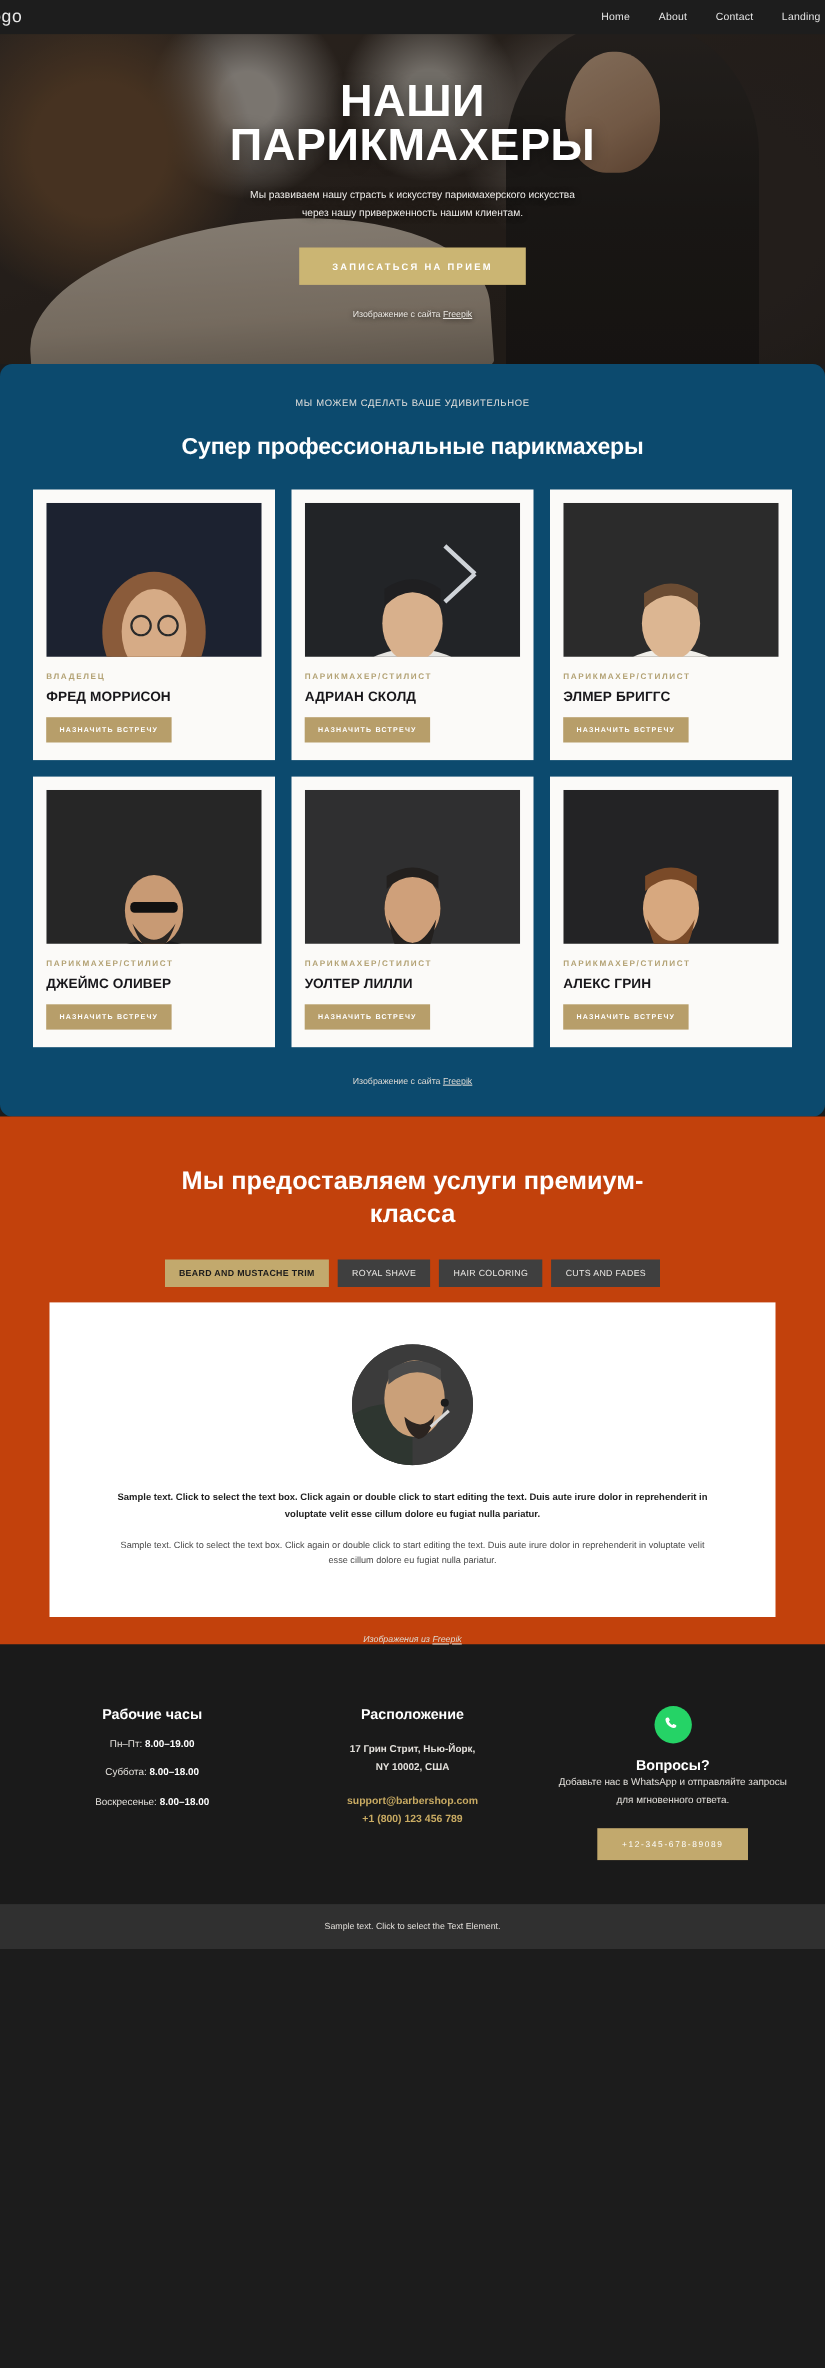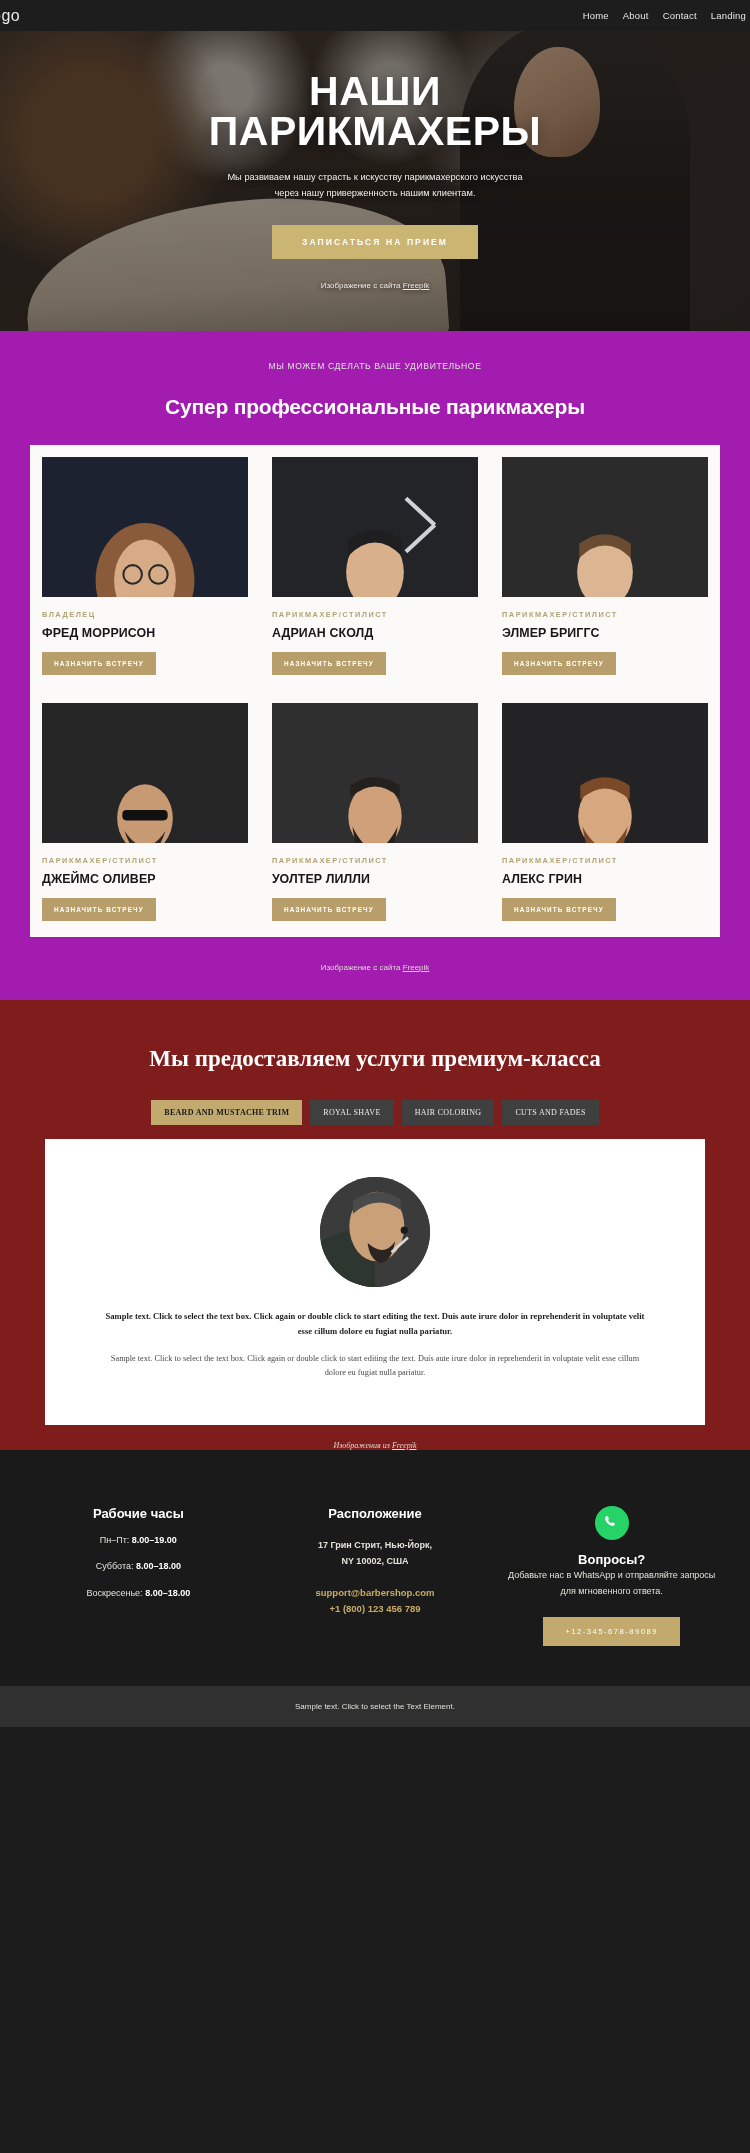--- a/index.html
+++ b/index.html
@@ -15,21 +15,21 @@
   
   .topbar {
     height:31px; background:#1d1d1d;
     display:flex; align-items:center; justify-content:space-between;
     padding:0 12px 0 0; position:relative; z-index:5;
   }
   .logo {
     font-size:16px; color:#e8e8e8; letter-spacing:.5px;
     margin-left:-8px; font-weight:400;
   }
-  .nav { display:flex; gap:14px; align-items:flex-end; margin-right:-8px;}
+  .nav { display:flex; gap:26px; align-items:flex-end; margin-right:-8px;}
   .nav a { color:#e6e6e6; font-size:9.5px; text-decoration:none; letter-spacing:.2px;}
 
   
   .hero {
     position:relative; height:300px; overflow:hidden;
     display:flex; flex-direction:column; align-items:center; justify-content:center;
   }
   .hero-bg { position:absolute; inset:0; }
   .hero-bg .base {
     position:absolute; inset:0;
@@ -74,32 +74,32 @@
     padding:12px 30px; font-size:8.5px; font-weight:700;
     letter-spacing:2.1px; text-transform:uppercase; cursor:pointer;
     font-family:inherit;
   }
   .hero-credit {
     margin-top:22px; font-size:8px; color:#e9e6e1; text-shadow:0 1px 5px rgba(0,0,0,.7);
   }
   .hero-credit a { color:#e9e6e1; }
 
   
-  .team { background:#a21caf; padding:30px 0 28px; }
+  .team { background:#0c4a6e; padding:30px 0 28px;border-radius:11px; }
   .eyebrow {
     text-align:center; font-size:8.6px; letter-spacing:.6px;
     color:#e2e0dd; text-transform:uppercase;
   }
   .section-title {
     text-align:center; margin-top:24px; font-size:21px; font-weight:700;
     color:#ffffff; letter-spacing:-.2px;
   }
   .grid {
     margin:26px auto 0; width:690px;
-    display:grid; grid-template-columns:repeat(3,1fr); 
+    display:grid; grid-template-columns:repeat(3,1fr); gap:15px;
   }
   .card { background:#fbfaf8; padding:12px 12px 16px; }
   .card-photo { width:100%; height:140px; overflow:hidden; position:relative; }
   .ph { position:absolute; inset:0; }
   .card-role {
     margin-top:13px; font-size:7.4px; letter-spacing:1.5px;
     color:#b3a274; font-weight:700; text-transform:uppercase;
   }
   .card-name {
     margin-top:7px; font-size:12.4px; font-weight:700; color:#17161a;
@@ -107,21 +107,21 @@
   }
   .card-btn {
     margin-top:12px; display:inline-block; background:#b79e6a; color:#fff;
     border:0; padding:8px 12px; font-size:6.4px; font-weight:700;
     letter-spacing:1.1px; text-transform:uppercase; cursor:pointer; font-family:inherit;
   }
   .team-credit { margin-top:26px; text-align:center; font-size:8px; color:#dcd9d4; }
   .team-credit a { color:#dcd9d4; }
 
   
-  .services { background:#7f1d1d; padding:44px 16px 0;font-family:Liberation Serif, serif; }
+  .services { background:#c2410c; padding:44px 16px 0; }
   .services-title {
     text-align:center; font-size:23px; font-weight:700; color:#fff;
     max-width:470px; margin:0 auto; line-height:1.3;
   }
   .tabs { margin-top:26px; display:flex; justify-content:center; gap:8px; }
   .tab {
     border:0; font-family:inherit; cursor:pointer;
     padding:8px 13px; font-size:8px; letter-spacing:.3px;
     background:#3f3f3f; color:#eceae7;
   }

